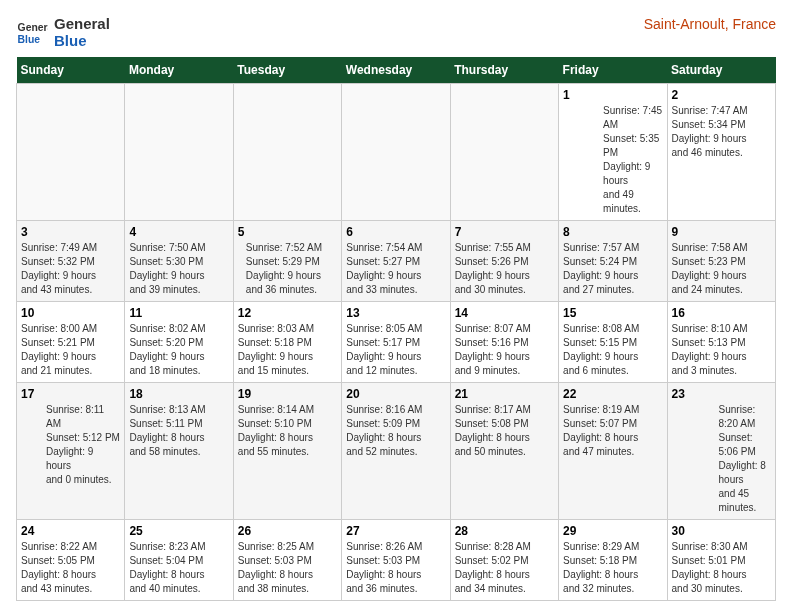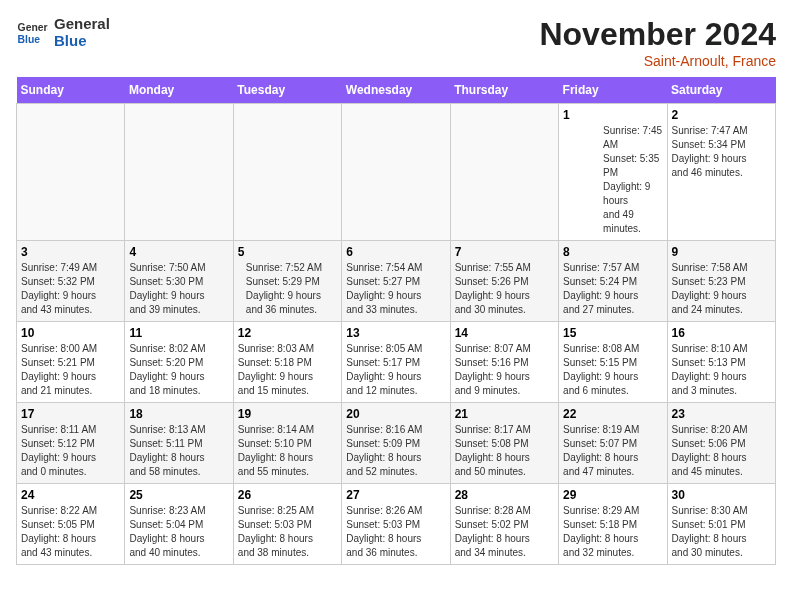--- a/index.html
+++ b/index.html
@@ -36,21 +36,21 @@
     .subtitle {
       font-size: 14px;
       color: #c2410c;
     }
     table {
       width: 100%;
       border-collapse: collapse;
       font-size: 11px;
     }
     thead tr th {
-      background: #8b5cf6;
+      background: #14532d;
       color: #fff;
       padding: 6px 4px;
       text-align: left;
       font-size: 12px;
       font-weight: bold;
     }
     tbody tr td {
       border: 1px solid #ccc;
       vertical-align: top;
       padding: 4px;
@@ -84,21 +84,20 @@
       <text x="2" y="18" font-size="13" font-weight="bold" fill="#333" font-family="Arial">General</text>
       <text x="2" y="32" font-size="13" font-weight="bold" fill="#1a5fb4" font-family="Arial">Blue</text>
       <polygon points="90,10 110,10 105,20" fill="#1a5fb4"></polygon>
     </svg>
     <div style="line-height:1.1;">
       <div style="font-size:15px;font-weight:bold;color:#333;">General</div>
       <div style="font-size:15px;font-weight:bold;color:#1a5fb4;">Blue</div>
     </div>
   </div>
   <div class="title-block">
-    <div class="month-title">November 2024</div>
     <div class="subtitle">Saint-Arnoult, France</div>
   </div>
 </div>
 
 <table>
   <thead>
     <tr id="header-row">
         <th>Sunday</th>
         <th>Monday</th>
         <th>Tuesday</th>
@@ -228,21 +227,21 @@
           <div class="day-number">16</div>
           <div class="day-info" style="white-space: pre-line;">Sunrise: 8:10 AM
 Sunset: 5:13 PM
 Daylight: 9 hours
 and 3 minutes.</div>
         </td>
       </tr>
       <tr>
         <td>
           <div class="day-number">17</div>
-          <div class="day-info" style="white-space: pre-line;">Sunrise: 8:11 AM
+          <div class="day-info" style="white-space: pre-line; margin-left: 25px;">Sunrise: 8:11 AM
 Sunset: 5:12 PM
 Daylight: 9 hours
 and 0 minutes.</div>
         </td>
         <td>
           <div class="day-number">18</div>
           <div class="day-info" style="white-space: pre-line;">Sunrise: 8:13 AM
 Sunset: 5:11 PM
 Daylight: 8 hours
 and 58 minutes.</div>
@@ -270,21 +269,21 @@
         </td>
         <td>
           <div class="day-number">22</div>
           <div class="day-info" style="white-space: pre-line;">Sunrise: 8:19 AM
 Sunset: 5:07 PM
 Daylight: 8 hours
 and 47 minutes.</div>
         </td>
         <td>
           <div class="day-number">23</div>
-          <div class="day-info" style="white-space: pre-line;">Sunrise: 8:20 AM
+          <div class="day-info" style="white-space: pre-line; margin-left: 47px;">Sunrise: 8:20 AM
 Sunset: 5:06 PM
 Daylight: 8 hours
 and 45 minutes.</div>
         </td>
       </tr>
       <tr>
         <td>
           <div class="day-number">24</div>
           <div class="day-info" style="white-space: pre-line;">Sunrise: 8:22 AM
 Sunset: 5:05 PM

